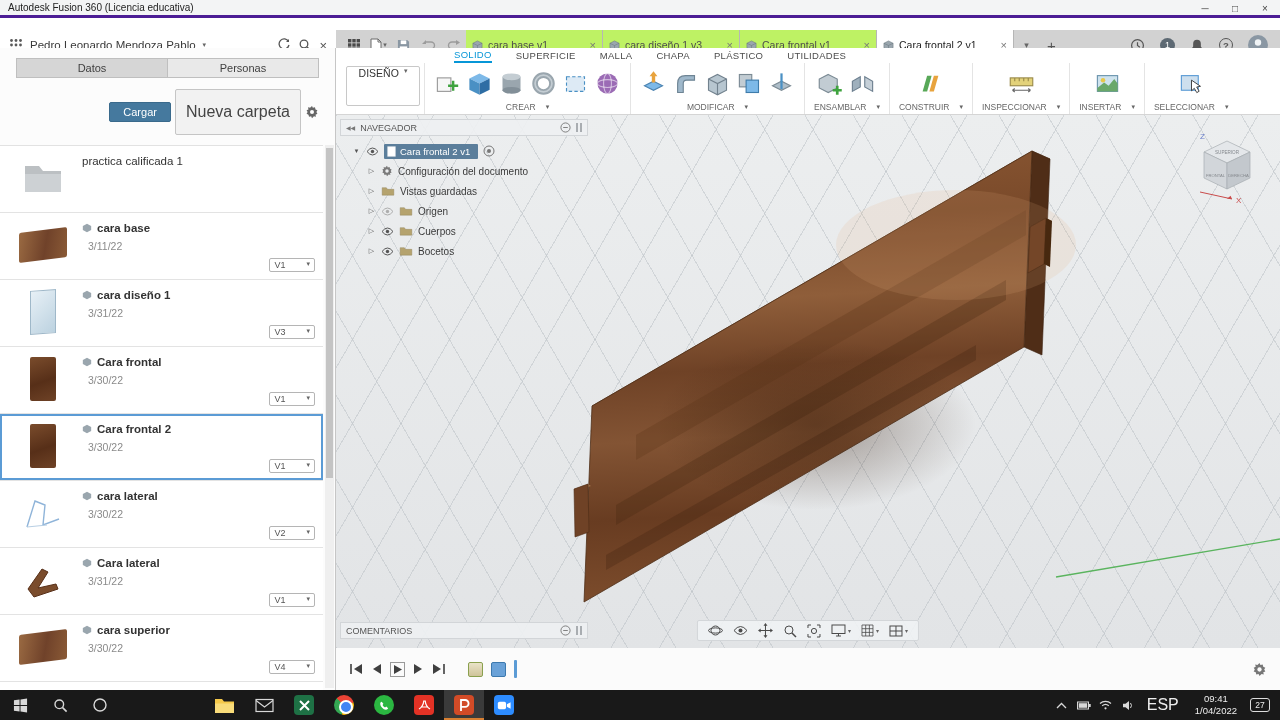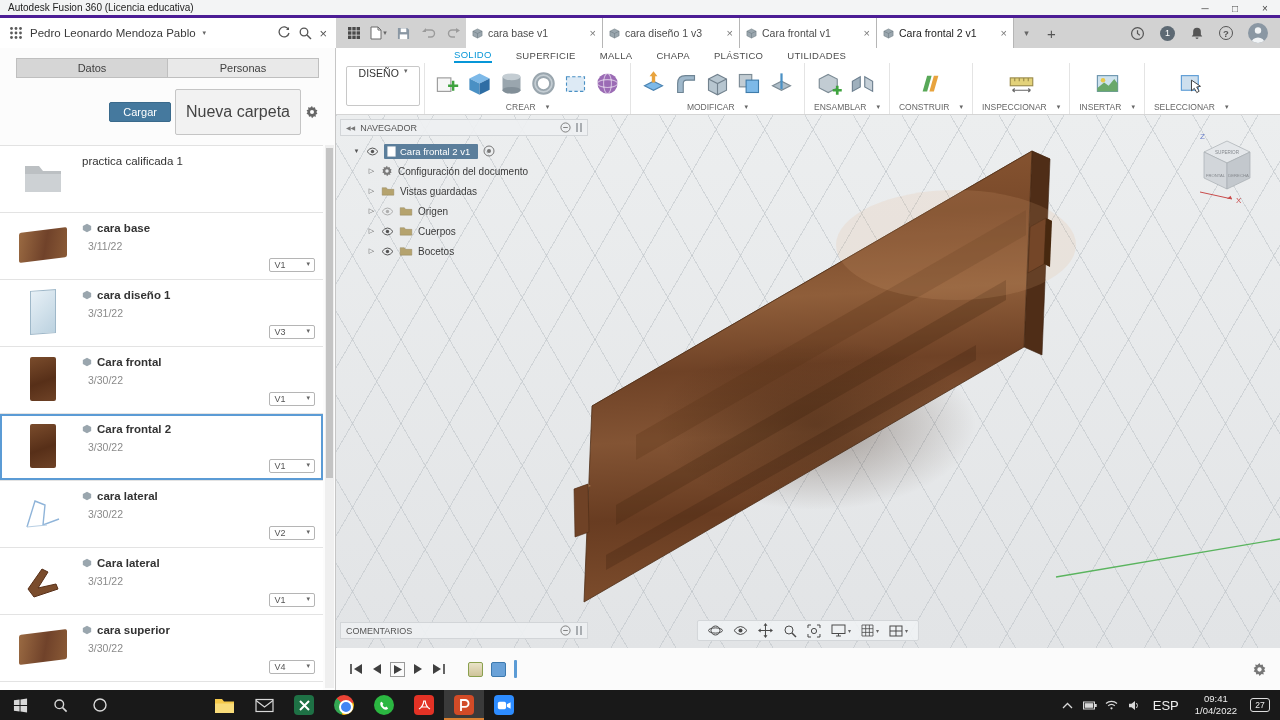--- a/index.html
+++ b/index.html
@@ -9,29 +9,29 @@
   svg{display:block}
 
   
   .titlebar{position:absolute;top:0;left:0;right:0;height:18px;background:#f3f4f5;
             border-bottom:3px solid #4c1d95;display:flex;align-items:center;padding-left:8px;
             font-size:10px;color:#222}
   .win-controls{margin-left:auto;display:flex;height:100%}
   .win-controls span{width:30px;text-align:center;font-size:10px;line-height:17px;color:#444}
 
   
-  .appbar{position:absolute;top:18px;left:0;right:0;height:30px;display:flex}
+  .appbar{position:absolute;top:30px;left:0;right:0;height:30px;display:flex}
   .appbar-left{width:336px;flex:none;display:flex;align-items:center;gap:7px;padding:0 9px;background:#fff}
   .user-name{font-size:11.5px;color:#3a3a3a}
   .caret{font-size:7px;color:#666}
   .grow{flex:1}
   .tabstrip{flex:1;background:#d2d2d2;display:flex;align-items:center;padding-left:5px}
   .qbtn{width:25px;height:30px;display:flex;align-items:center;justify-content:center;gap:1px;color:#4a4a4a}
   .dim{opacity:.38}
-  .doc-tab{width:137px;height:30px;background:#ffffff;border-right:1px solid #b6b6b6;display:flex;
+  .doc-tab{width:137px;height:30px;background:#bef264;border-right:1px solid #b6b6b6;display:flex;
            align-items:center;gap:5px;padding:0 6px;font-size:10.5px;color:#4c4c4c}
   .doc-tab.active{background:#fff;color:#222}
   .tab-label{white-space:nowrap;overflow:hidden;text-overflow:ellipsis;flex:1}
   .tab-close{color:#777;font-size:11px}
   .strip-right{margin-left:auto;display:flex;align-items:center;gap:15px;padding-right:12px}
   .job-badge{width:15px;height:15px;border-radius:50%;background:#5d6973;color:#fff;font-size:9px;
              display:flex;align-items:center;justify-content:center}
   .help-circle{width:14px;height:14px;border-radius:50%;border:1.3px solid #555;color:#555;font-size:9.5px;
                font-weight:bold;display:flex;align-items:center;justify-content:center}
   .avatar{width:20px;height:20px;border-radius:50%;background:#8a97a3;display:flex;align-items:flex-end;justify-content:center;overflow:hidden}
@@ -113,21 +113,21 @@
   .tb.app-active{background:#3a3a3a;box-shadow:inset 0 -2px 0 #d77f32}
   .pin-gap{width:84px}
   .sq{width:20px;height:20px;border-radius:4px;display:flex;align-items:center;justify-content:center}
   .chrome{width:20px;height:20px;border-radius:50%;position:relative;
           background:conic-gradient(from -45deg,#ea4335 0 33%,#fbbc05 0 66%,#34a853 0 100%)}
   .chrome::after{content:"";position:absolute;left:5px;top:5px;width:10px;height:10px;border-radius:50%;
                  background:#4285f4;border:2px solid #fff}
   .wa{width:20px;height:20px;border-radius:50%;background:#2bb741;display:flex;align-items:center;justify-content:center}
   .tray{margin-left:auto;display:flex;align-items:center}
   .tray .tb{width:22px}
-  .tray-lang{color:#eee;font-size:13px;padding:0 8px}
+  .tray-lang{color:#eee;font-size:16px;padding:0 8px}
   .tray-clock{color:#eee;font-size:9.5px;text-align:center;line-height:1.3;padding:0 8px}
   .tray-notif{width:30px;display:flex;align-items:center;justify-content:center}
   .notif-box{border:1px solid #ddd;border-radius:3px;color:#eee;font-size:8.5px;padding:1px 4px}
   .show-desktop{width:5px;border-left:1px solid #4a4a4a}
 </style>
 </head>
 <body>
 
 <div id="root">
 

